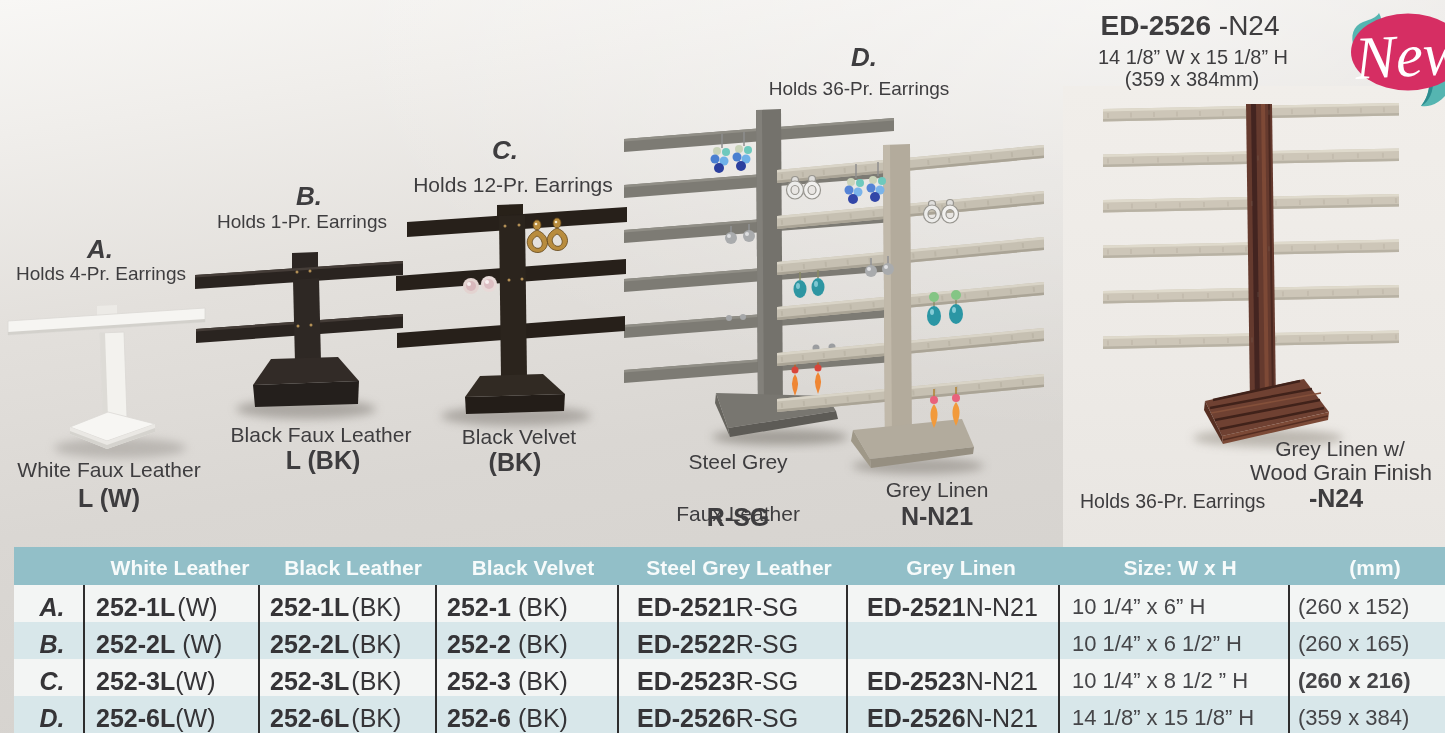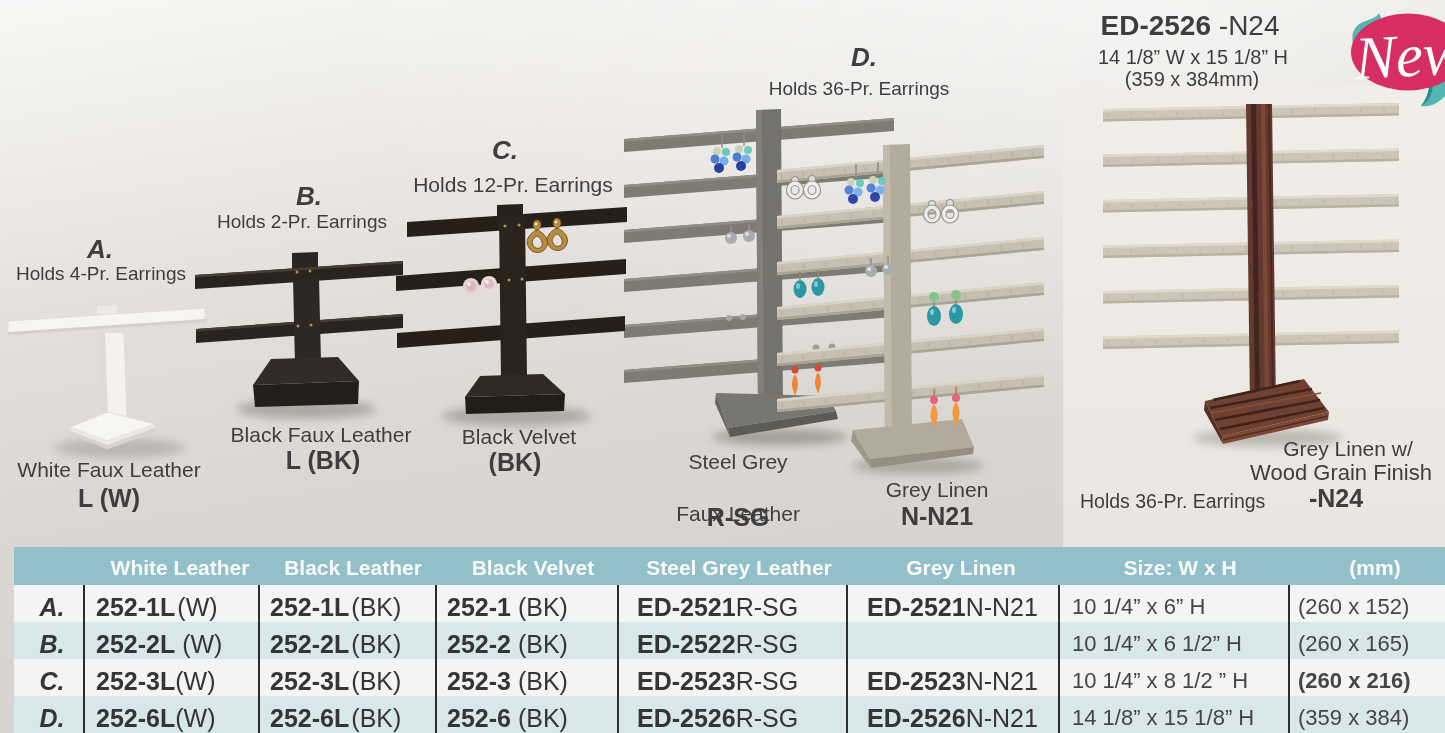--- a/index.html
+++ b/index.html
@@ -338,38 +338,38 @@
     </g>
   </svg>
 
   <div class="lbl" style="left:1190px;top:10px;font-size:28px;transform:translateX(-50%);"><b>ED-2526</b> -N24</div>
   <div class="lbl ctr" style="left:1193px;top:46px;font-size:20px;">14 1/8” W x 15 1/8” H</div>
   <div class="lbl ctr" style="left:1192px;top:68px;font-size:20px;">(359 x 384mm)</div>
 
   <div class="lbl it ctr" style="left:100px;top:234px;font-size:26px;">A.</div>
   <div class="lbl ctr" style="left:101px;top:263px;font-size:19px;">Holds 4-Pr. Earrings</div>
   <div class="lbl it ctr" style="left:309px;top:181px;font-size:26px;">B.</div>
-  <div class="lbl ctr" style="left:302px;top:211px;font-size:19px;">Holds 2-Pr. Earrings</div>
+  <div class="lbl ctr" style="left:302px;top:211px;font-size:19px;">Holds 1-Pr. Earrings</div>
   <div class="lbl it ctr" style="left:505px;top:135px;font-size:26px;">C.</div>
   <div class="lbl ctr" style="left:513px;top:173px;font-size:21px;">Holds 12-Pr. Earrings</div>
   <div class="lbl it ctr" style="left:864px;top:42px;font-size:26px;">D.</div>
   <div class="lbl ctr" style="left:859px;top:78px;font-size:19px;">Holds 36-Pr. Earrings</div>
 
   <div class="lbl ctr" style="left:109px;top:458px;font-size:21px;">White Faux Leather</div>
   <div class="lbl ctr" style="left:109px;top:484px;font-size:25px;font-weight:bold;">L (W)</div>
   <div class="lbl ctr" style="left:321px;top:423px;font-size:21px;">Black Faux Leather</div>
   <div class="lbl ctr" style="left:323px;top:446px;font-size:25px;font-weight:bold;">L (BK)</div>
   <div class="lbl ctr" style="left:519px;top:425px;font-size:21px;">Black Velvet</div>
   <div class="lbl ctr" style="left:515px;top:448px;font-size:25px;font-weight:bold;">(BK)</div>
   <div class="lbl ctr" style="left:738px;top:450px;font-size:21px;">Steel Grey</div>
   <div class="lbl ctr" style="left:738px;top:475px;font-size:21px;margin-top:27px;">Faux Leather</div>
   <div class="lbl ctr" style="left:738px;top:503px;font-size:25px;font-weight:bold;">R-SG</div>
   <div class="lbl ctr" style="left:937px;top:478px;font-size:21px;">Grey Linen</div>
   <div class="lbl ctr" style="left:937px;top:502px;font-size:25px;font-weight:bold;">N-N21</div>
-  <div class="lbl ctr" style="left:1340px;top:437px;font-size:21px;margin-left:8px;">Grey Linen w/</div>
+  <div class="lbl ctr" style="left:1340px;top:437px;font-size:21px;">Grey Linen w/</div>
   <div class="lbl ctr" style="left:1341px;top:460px;font-size:22px;">Wood Grain Finish</div>
   <div class="lbl ctr" style="left:1336px;top:484px;font-size:25px;font-weight:bold;">-N24</div>
   <div class="lbl" style="left:1080px;top:490px;font-size:19.5px;">Holds 36-Pr. Earrings</div>
 
   <div id="tbl" style="position:absolute;left:14px;top:547px;width:1431px;height:186px;font-size:25px;color:#353437;">
     <div style="position:absolute;left:0;top:0;width:100%;height:38px;background:#92bfc8;"></div>
     <div style="position:absolute;left:0;top:38px;width:100%;height:37px;background:#f3f5f4;"></div>
     <div style="position:absolute;left:0;top:75px;width:100%;height:37px;background:#d8e7ea;"></div>
     <div style="position:absolute;left:0;top:112px;width:100%;height:37px;background:#f3f5f4;"></div>
     <div style="position:absolute;left:0;top:149px;width:100%;height:37px;background:#d8e7ea;"></div>

